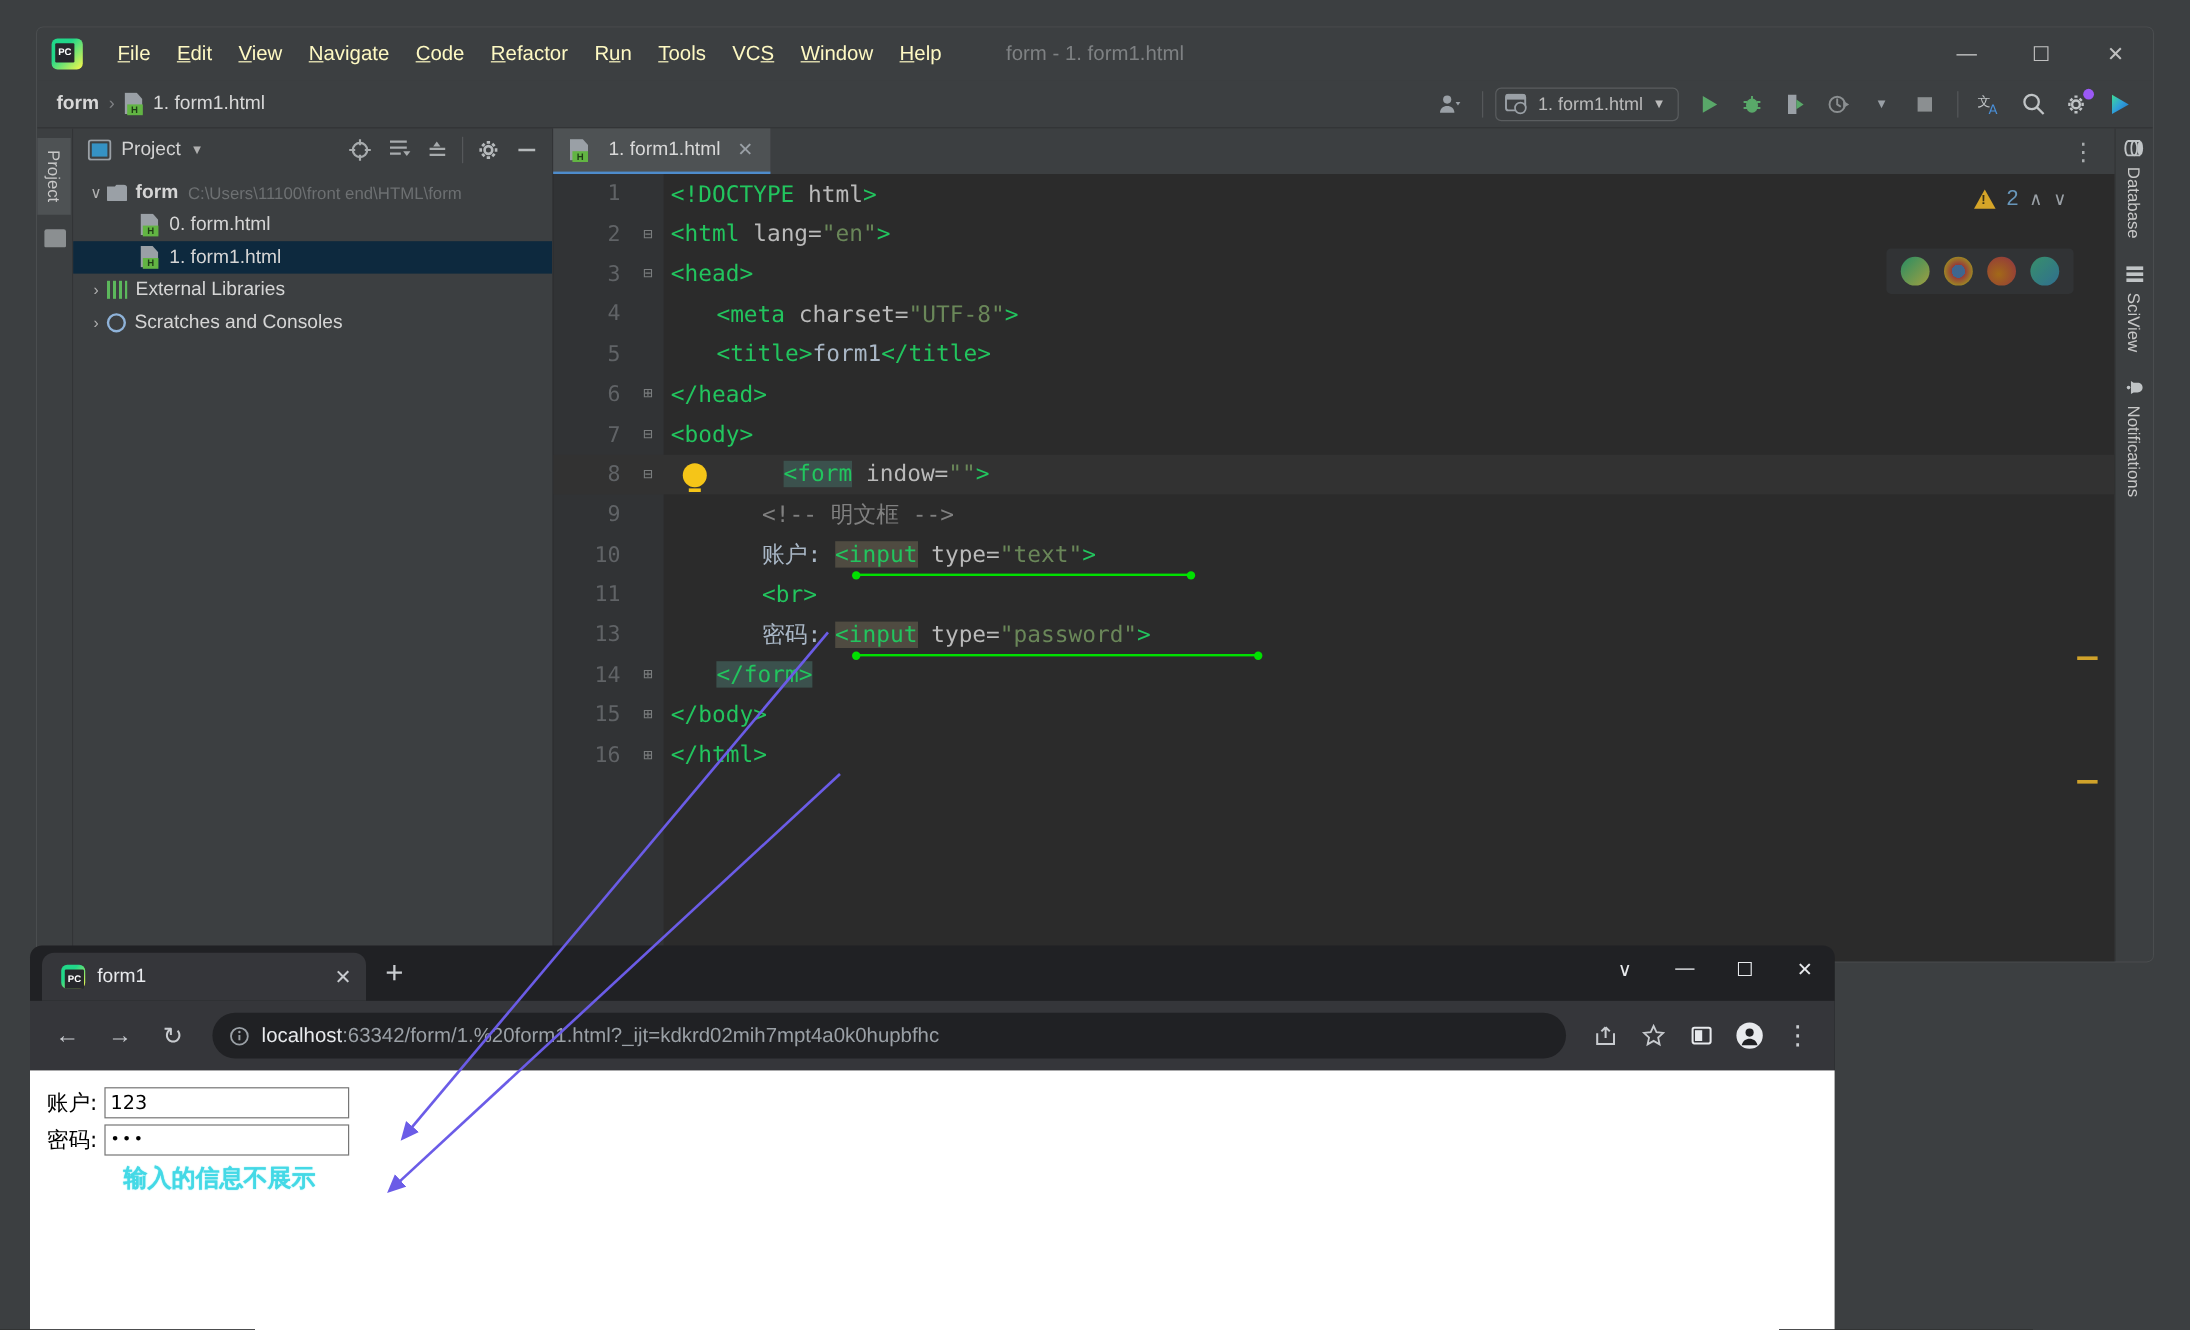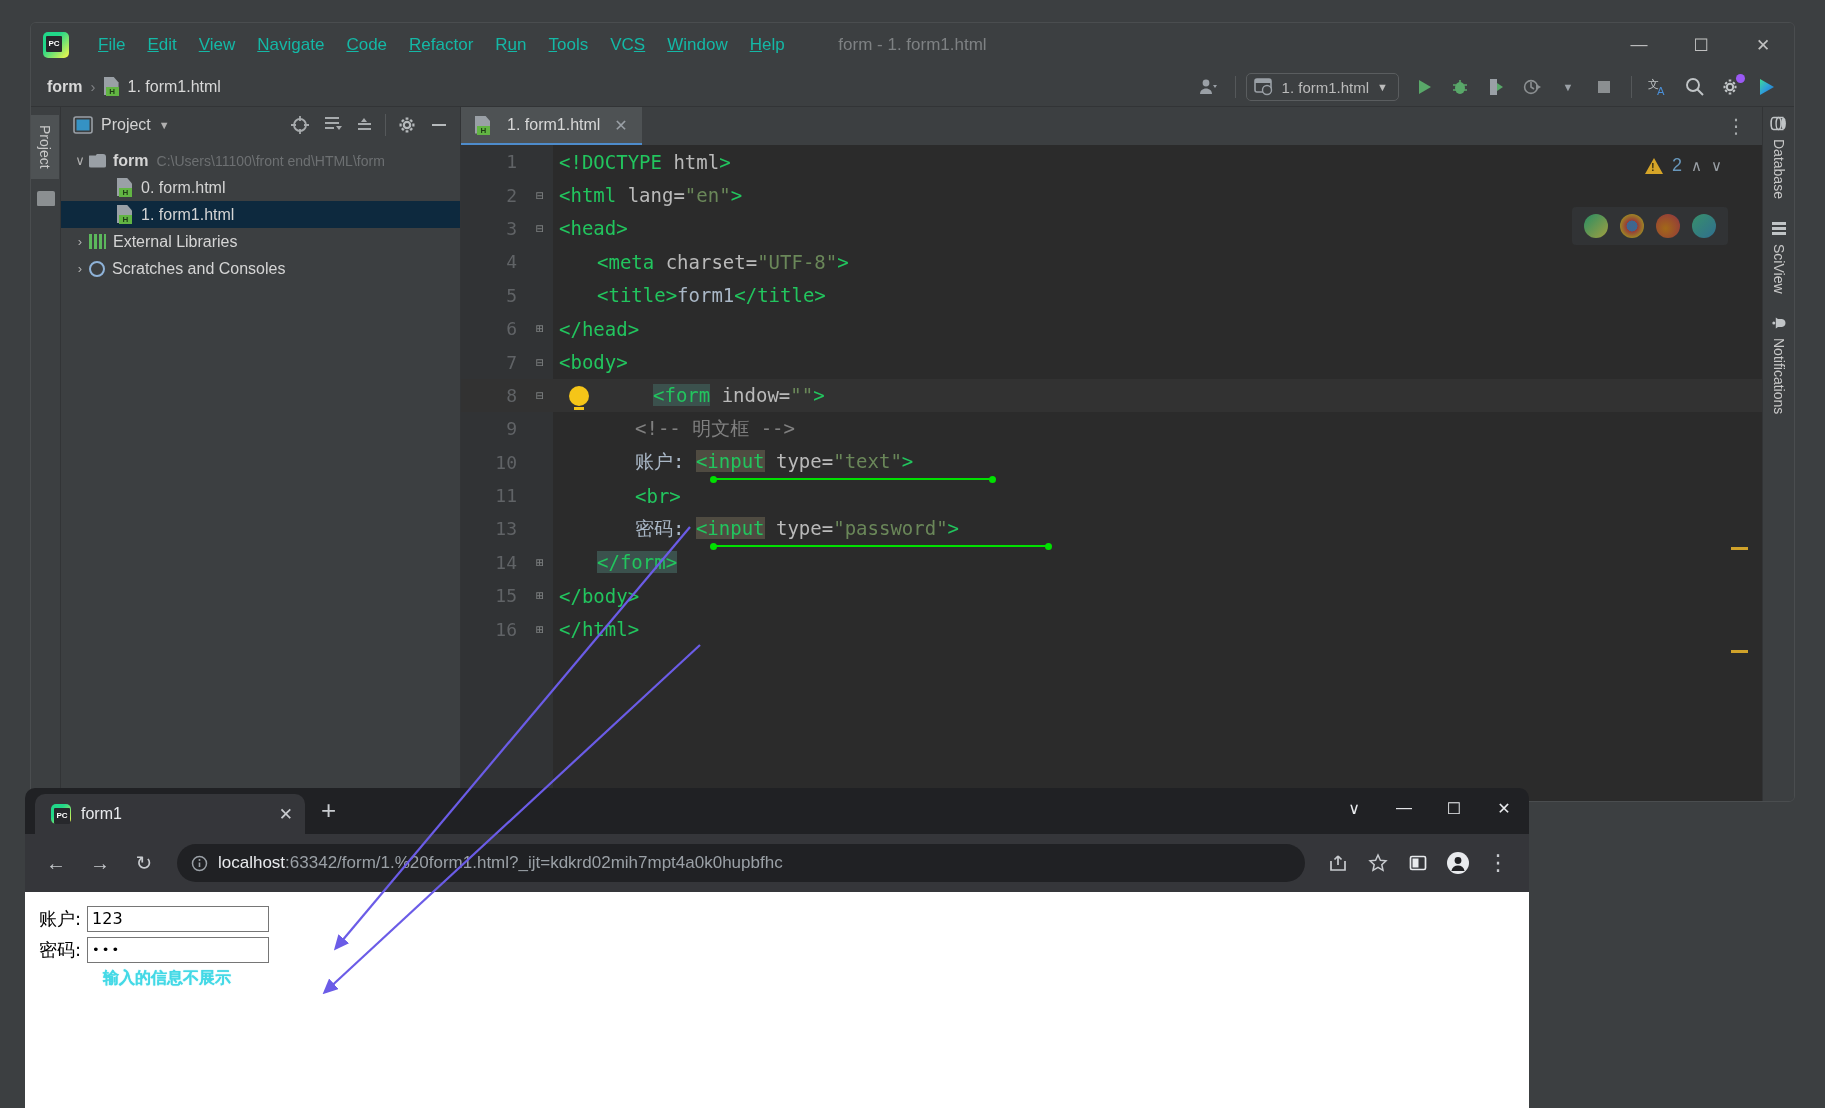--- a/index.html
+++ b/index.html
@@ -31,21 +31,21 @@
     background: linear-gradient(135deg,#21d789 0%,#21d789 35%,#fcf84a 100%);
     position: relative; margin-right: 18px; flex: none;
   }
   .pc-logo::after {
     content: "PC"; position: absolute; left: 3px; top: 4px;
     width: 16px; height: 16px; background: #27282c; color: #fff;
     font-size: 8px; font-weight: bold; line-height: 16px; text-align: center;
     border-radius: 1px;
   }
   .menu-item {
-    color: #14b8a6; font-size: 17px; padding: 2px 11px; cursor: default;
+    color: #fef9c3; font-size: 17px; padding: 2px 11px; cursor: default;
     white-space: nowrap;
   }
   .menu-item span.u { text-decoration: underline; }
   .win-title {
     position: absolute; left: 50%; transform: translateX(-50%);
     color: #7e8183; font-size: 17px; white-space: nowrap;
   }
   .win-ctrls {
     position: absolute; right: 0; top: 0; height: 44px;
     display: flex; align-items: center;
@@ -210,24 +210,24 @@
     justify-content: center; color: #c8cbcf; font-size: 20px; }
   .omnibox { flex: 1; height: 38px; background: #202124; border-radius: 19px;
     display: flex; align-items: center; padding: 0 14px; gap: 10px; margin: 0 8px;
     color: #9aa0a6; font-size: 17px; }
   .omni-strong { color: #e8eaed; }
   .bnav-right { display: flex; align-items: center; gap: 2px; }
 
   .viewport { height: 216px; background: #ffffff; padding: 14px 0 0 14px; }
   .form-row { display: flex; align-items: center; gap: 6px; margin-bottom: 5px; }
   .form-label { font-size: 18px; color: #000; font-family: "DejaVu Sans", sans-serif; }
-  .form-input { width: 182px; height: 26px; border: 1px solid #767676;
+  .form-input { width: 204px; height: 26px; border: 1px solid #767676;
     background: #fff; font-size: 16px; padding: 0 4px; color: #000;
     font-family: "DejaVu Sans", sans-serif; line-height: 24px; }
-  .note { color: #44d9e6; font-size: 16px; font-weight: bold; margin-left: 64px;
+  .note { color: #44d9e6; font-size: 20px; font-weight: bold; margin-left: 64px;
     font-family: "DejaVu Sans", sans-serif; text-shadow: 0 0 1px #44d9e6; }
 
   
   .annot { position: absolute; left: 0; top: 0; width: 1825px; height: 1108px;
     pointer-events: none; }
 </style>
 </head>
 <body>
 
 <div id="root">

